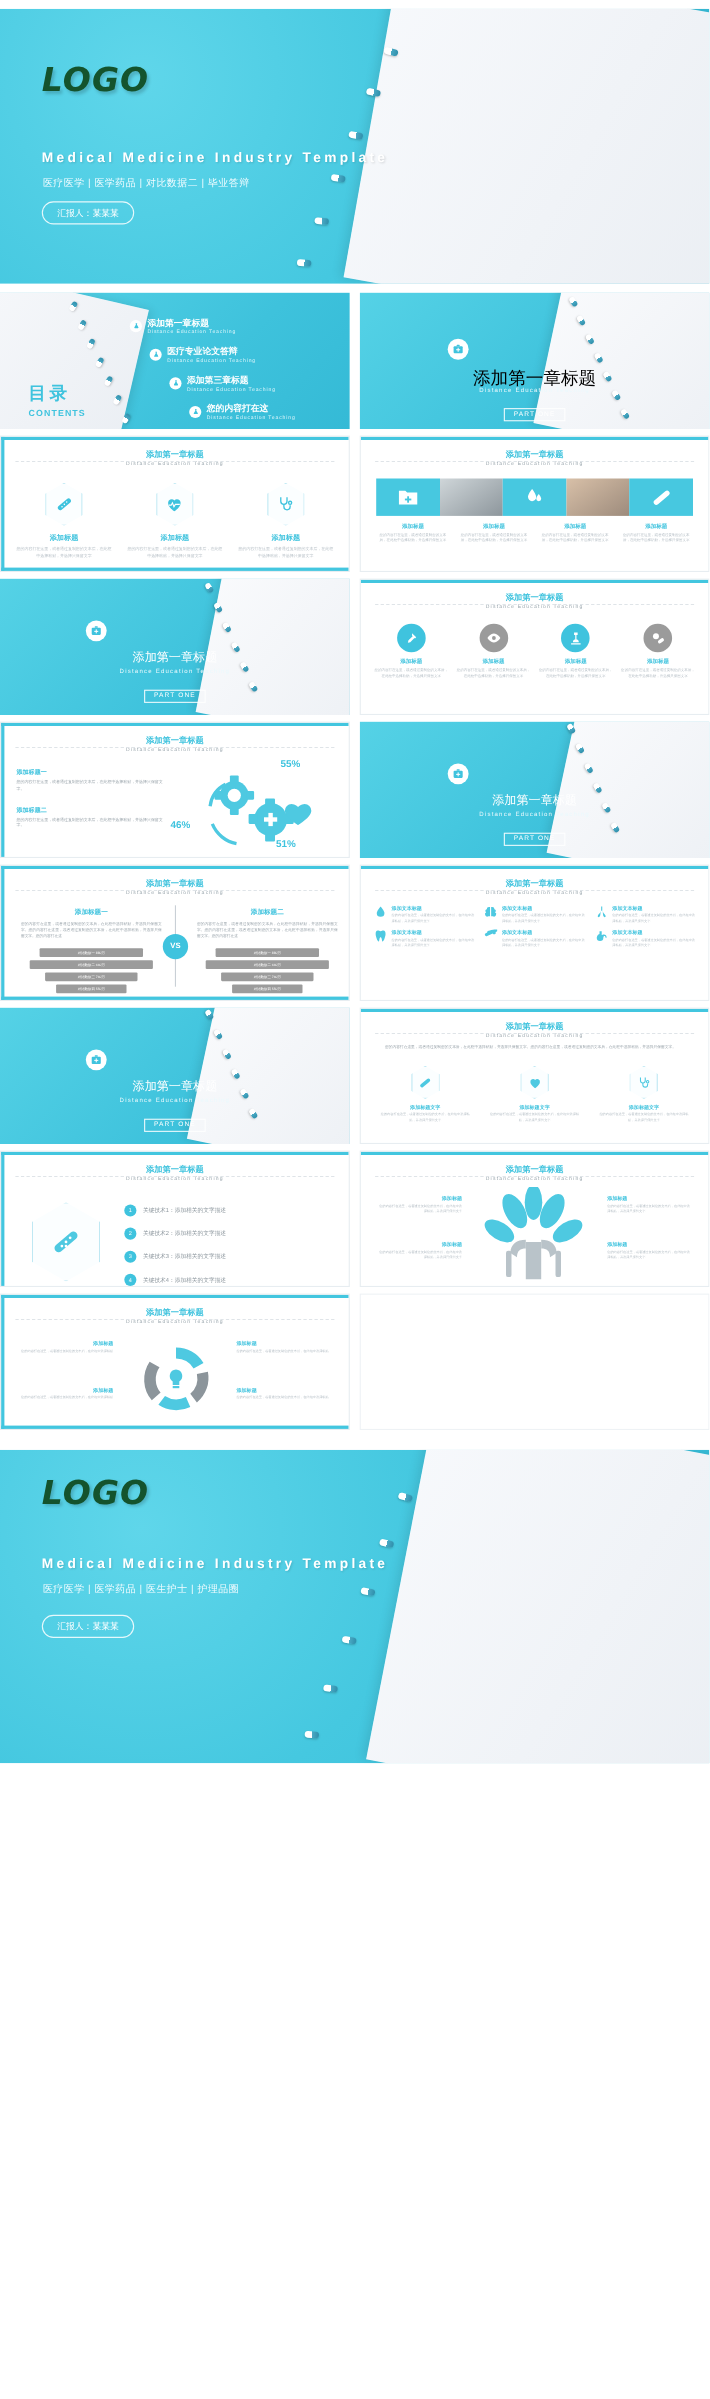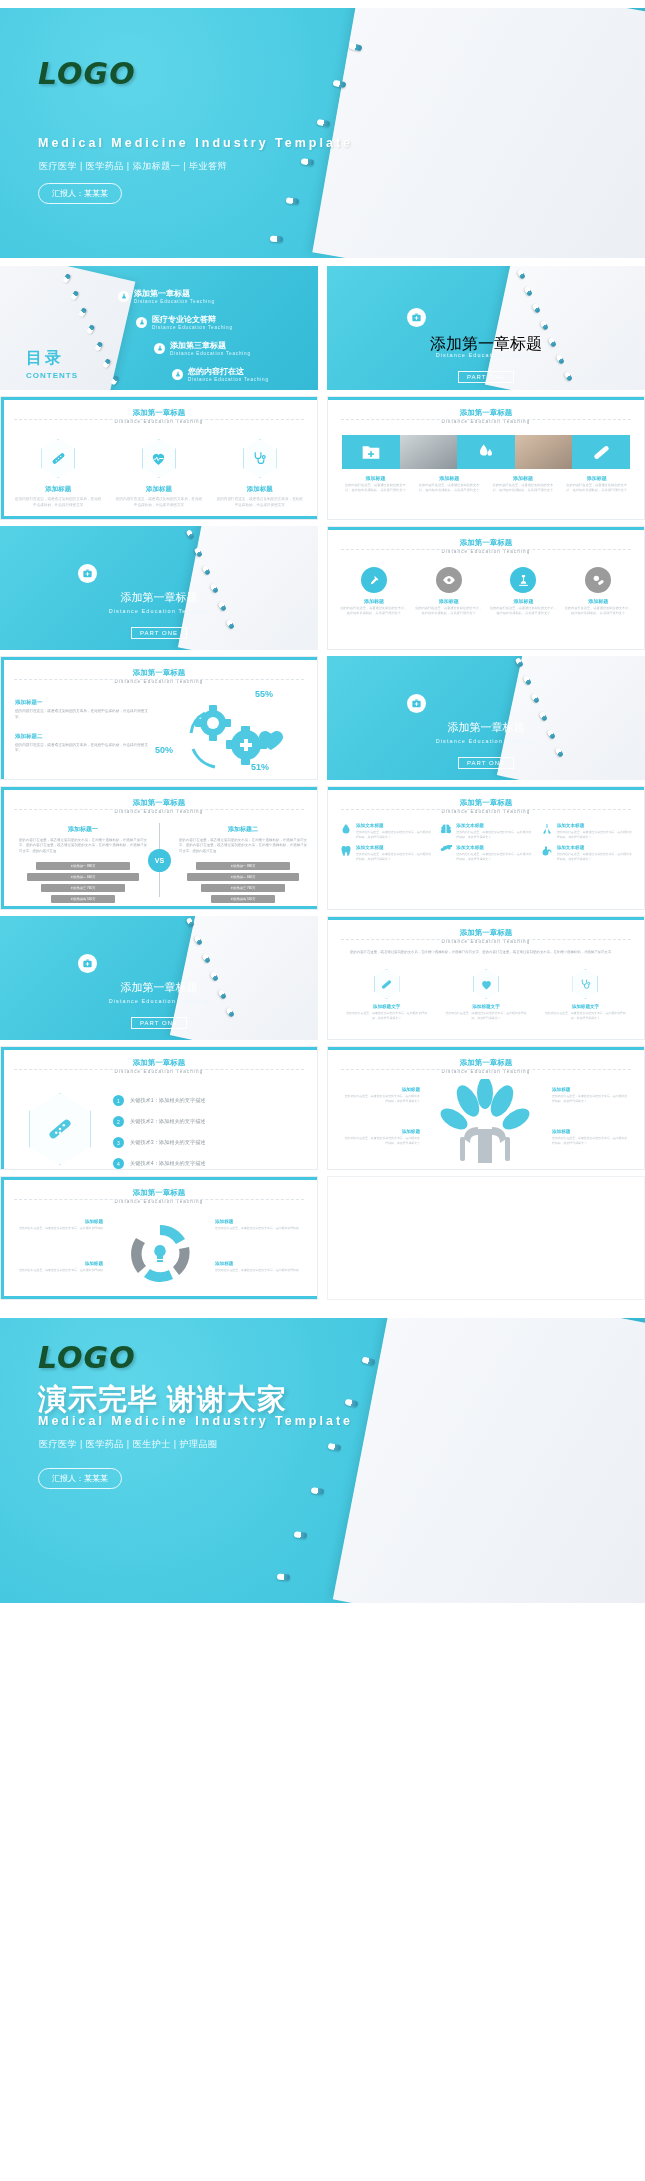--- a/index.html
+++ b/index.html
@@ -118,21 +118,21 @@
 
     <div class="pill" style="top:36px;left:349px;transform:rotate(15deg);"></div>
     <div class="pill" style="top:73px;left:333px;transform:rotate(12deg);"></div>
     <div class="pill" style="top:112px;left:317px;transform:rotate(10deg);"></div>
     <div class="pill" style="top:151px;left:301px;transform:rotate(8deg);"></div>
     <div class="pill" style="top:190px;left:286px;transform:rotate(6deg);"></div>
     <div class="pill" style="top:228px;left:270px;transform:rotate(4deg);"></div>
 
     <div class="logo" style="position:absolute;left:38px;top:48px;font-size:30px;">LOGO</div>
     <div class="en-title" style="position:absolute;left:38px;top:128px;font-size:12.5px;">Medical Medicine Industry Template</div>
-    <div class="sub-line" style="position:absolute;left:39px;top:152px;font-size:9px;">医疗医学 | 医学药品 | 添加标题一 | 毕业答辩</div>
+    <div class="sub-line" style="position:absolute;left:39px;top:152px;font-size:9px;">医疗医学 | 医学药品 | 对比数据二 | 毕业答辩</div>
     <div class="reporter" style="position:absolute;left:38px;top:175px;padding:4px 13px;font-size:8px;">汇报人：某某某</div>
   </div>
 
   <div class="slide s-left" style="top:266px;height:124px;">
     <div class="bluebg flat"></div>
     <div style="position:absolute;left:-34%;top:-10%;width:72%;height:124%;background:linear-gradient(120deg,#fafbfd,#eaeef3);transform:rotate(13deg);box-shadow:3px 0 9px rgba(0,0,0,.10);"></div>
     <div class="pill sm" style="top:10px;left:62px;transform:rotate(-60deg);"></div>
     <div class="pill sm" style="top:27px;left:70px;transform:rotate(-60deg);"></div>
     <div class="pill sm" style="top:44px;left:78px;transform:rotate(-60deg);"></div>
     <div class="pill sm" style="top:61px;left:86px;transform:rotate(-60deg);"></div>
@@ -433,21 +433,21 @@
             <rect x="108" y="47" width="8" height="9" rx="1"></rect>
           <rect x="93" y="46" width="4" height="12" fill="#fff"></rect>
             <rect x="89" y="50" width="12" height="4" fill="#fff"></rect>
           <path d="M118 34a13 13 0 1 0 13 13 13 13 0 0 0-13-13z" opacity="0"></path>
           <path d="M126 38c-3.4 0-6 2.8-6 2.8S117.4 38 114 38a6 6 0 0 0-6 6c0 6 12 13 12 13s12-7 12-13a6 6 0 0 0-6-6z"></path>
         </g>
         <path d="M40 40a26 26 0 0 1 14-20" stroke="#4ec9e1" stroke-width="3" fill="none"></path>
         <path d="M42 56a30 30 0 0 0 22 18" stroke="#4ec9e1" stroke-width="3" fill="none"></path>
       </svg>
       <div class="pctlabel" style="position:absolute;left:104px;top:-4px;font-size:9px;">55%</div>
-      <div class="pctlabel" style="position:absolute;left:4px;top:52px;font-size:9px;">50%</div>
+      <div class="pctlabel" style="position:absolute;left:4px;top:52px;font-size:9px;">46%</div>
       <div class="pctlabel" style="position:absolute;left:100px;top:69px;font-size:9px;">51%</div>
     </div>
   </div>
 
   <div class="slide s-right" style="top:656px;height:124px;">
     <div class="bluebg flat"></div>
     <div style="position:absolute;right:-28%;top:-12%;width:70%;height:128%;background:linear-gradient(120deg,#fafbfd,#e9edf2);transform:rotate(12deg);box-shadow:-3px 0 9px rgba(0,0,0,.10);"></div>
     <div class="pill sm" style="top:4px;left:188px;transform:rotate(58deg);"></div>
     <div class="pill sm" style="top:22px;left:196px;transform:rotate(58deg);"></div>
     <div class="pill sm" style="top:40px;left:204px;transform:rotate(58deg);"></div>
@@ -776,19 +776,18 @@
     <div class="bluebg"></div>
     <div class="cover-paper" style="top:-4%;right:-14%;width:58%;height:116%;transform:rotate(11deg);"></div>
     <div class="pill" style="top:40px;left:362px;transform:rotate(16deg);"></div>
     <div class="pill" style="top:82px;left:345px;transform:rotate(13deg);"></div>
     <div class="pill" style="top:126px;left:328px;transform:rotate(11deg);"></div>
     <div class="pill" style="top:170px;left:311px;transform:rotate(9deg);"></div>
     <div class="pill" style="top:214px;left:294px;transform:rotate(7deg);"></div>
     <div class="pill" style="top:256px;left:277px;transform:rotate(5deg);"></div>
 
     <div class="logo" style="position:absolute;left:38px;top:22px;font-size:30px;">LOGO</div>
-    <div class="cn-title" style="position:absolute;left:38px;top:62px;font-size:29px;">演示完毕  谢谢大家</div>
     <div class="en-title" style="position:absolute;left:38px;top:96px;font-size:12.5px;">Medical Medicine Industry Template</div>
     <div class="sub-line" style="position:absolute;left:39px;top:120px;font-size:9px;">医疗医学 | 医学药品 | 医生护士 | 护理品圈</div>
     <div class="reporter" style="position:absolute;left:38px;top:150px;padding:4px 13px;font-size:8px;">汇报人：某某某</div>
   </div>
 
 </div>
 
 </body></html>

